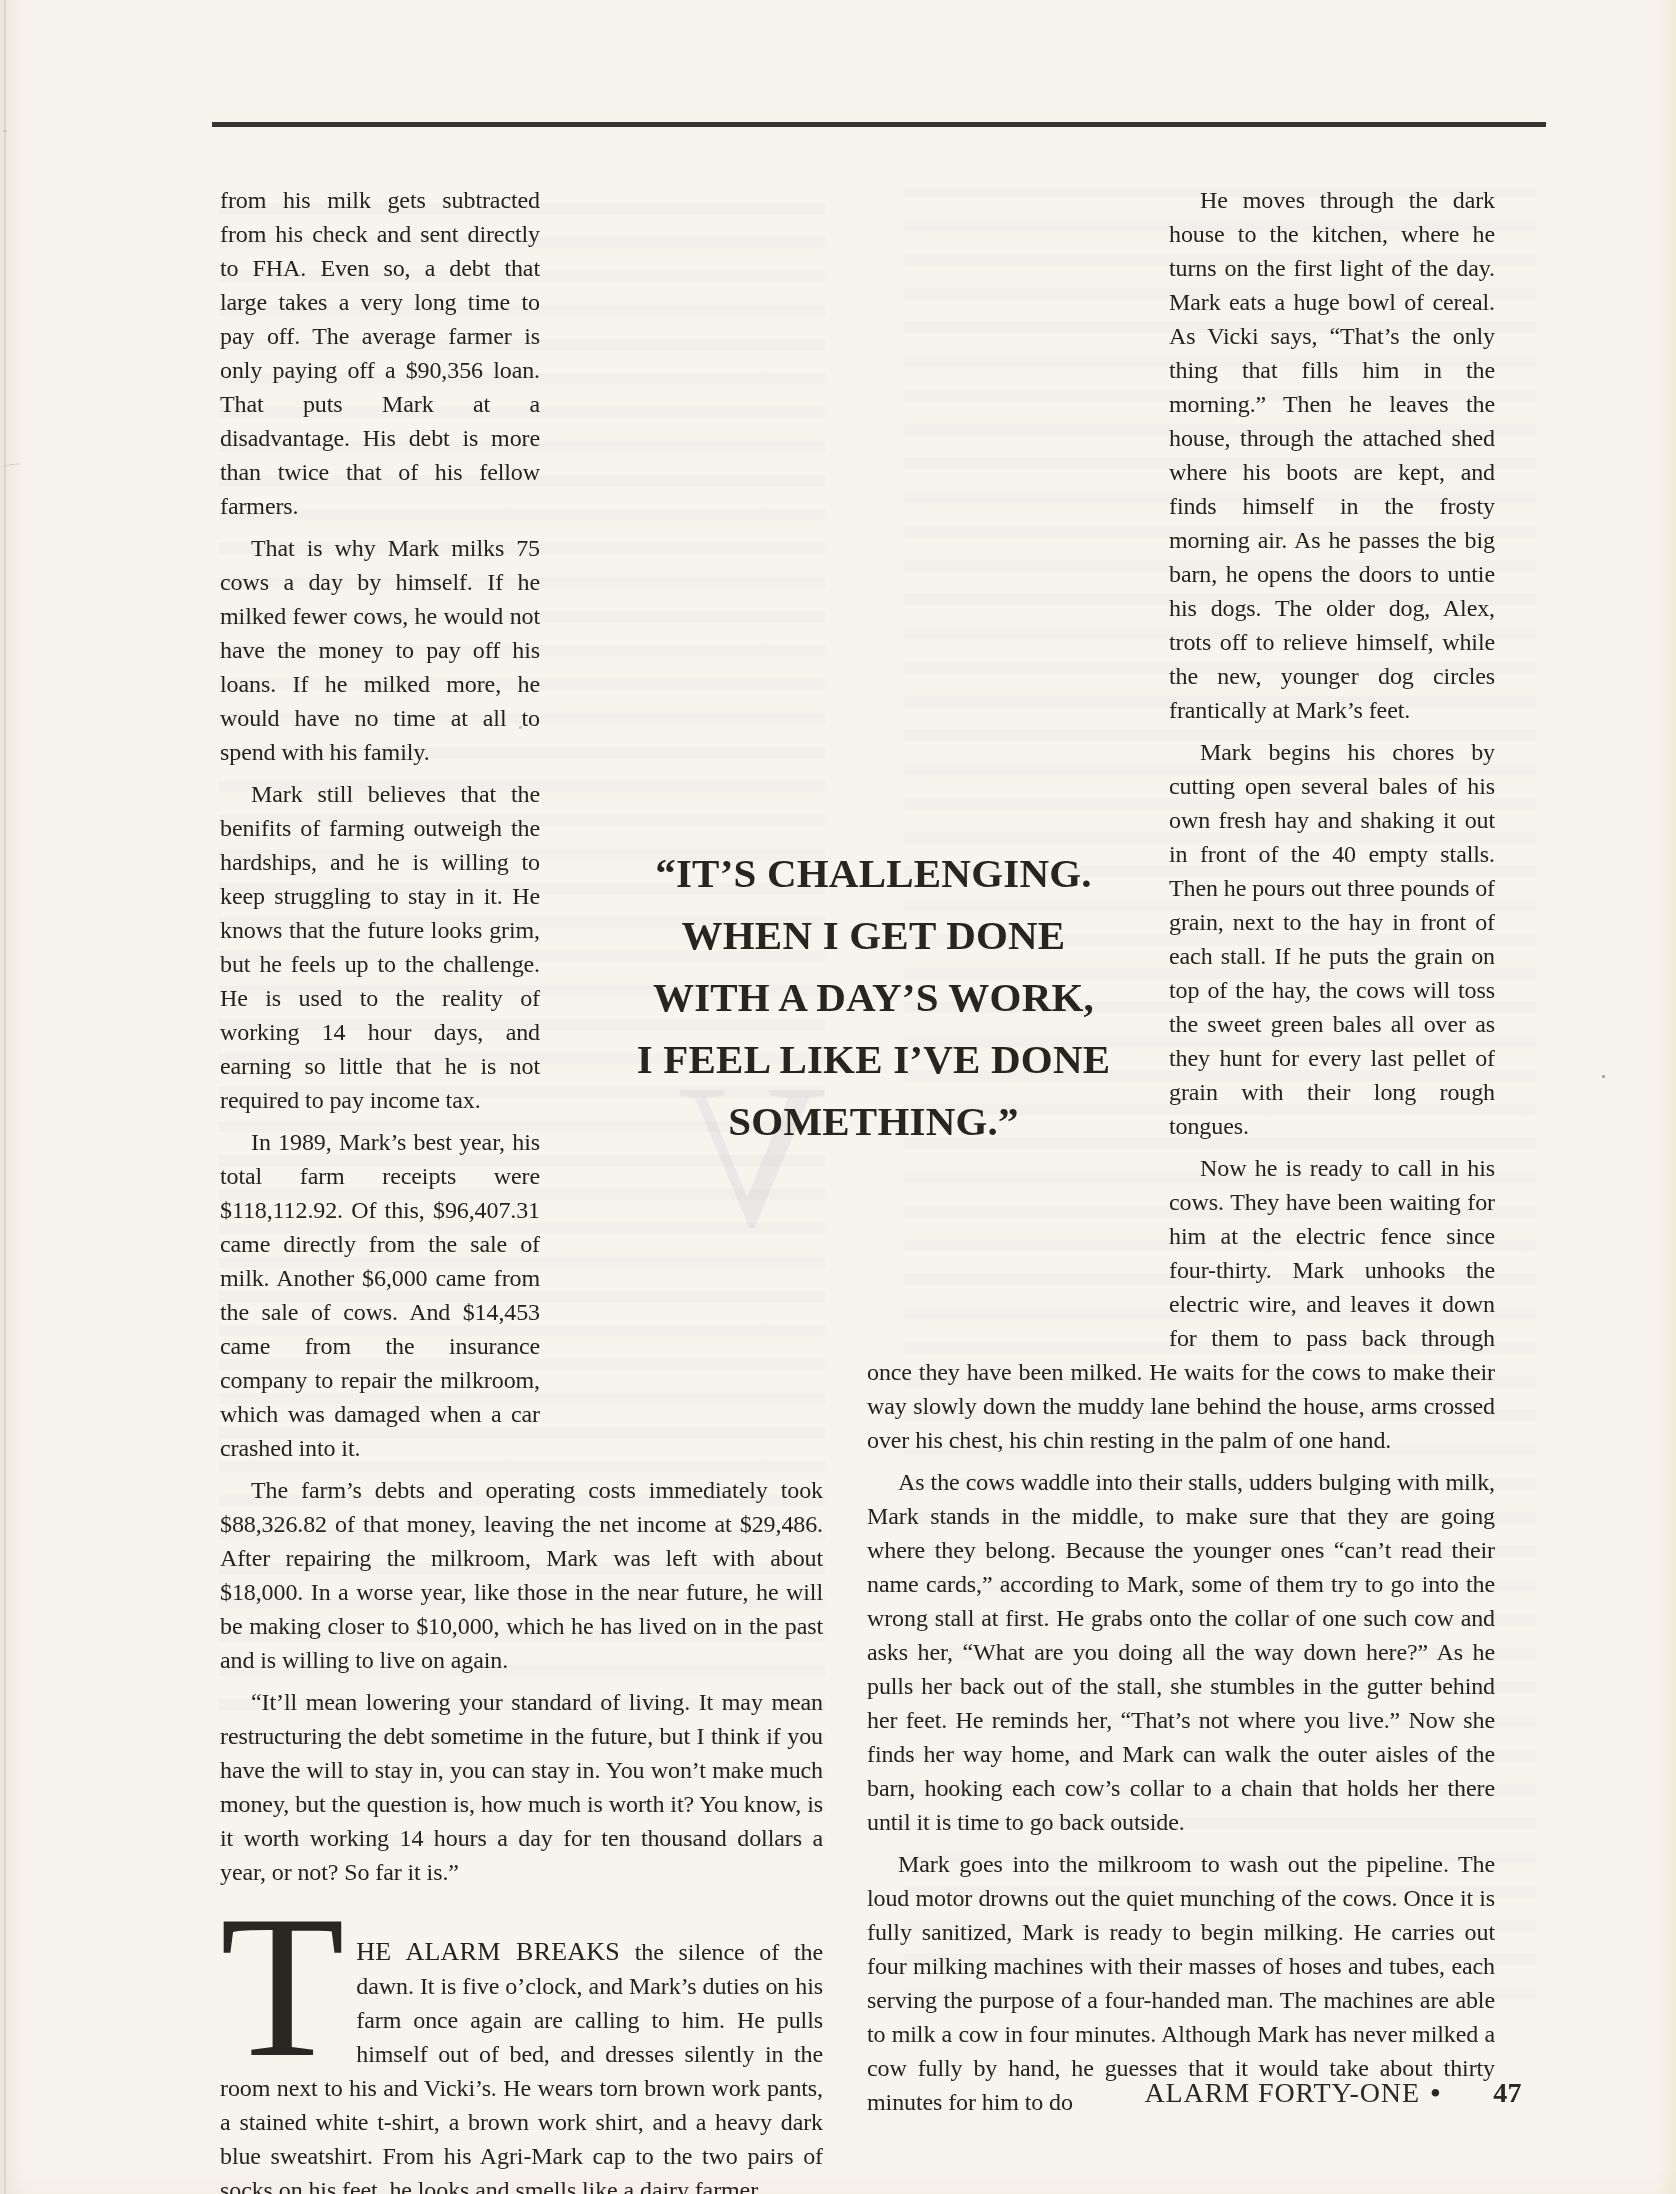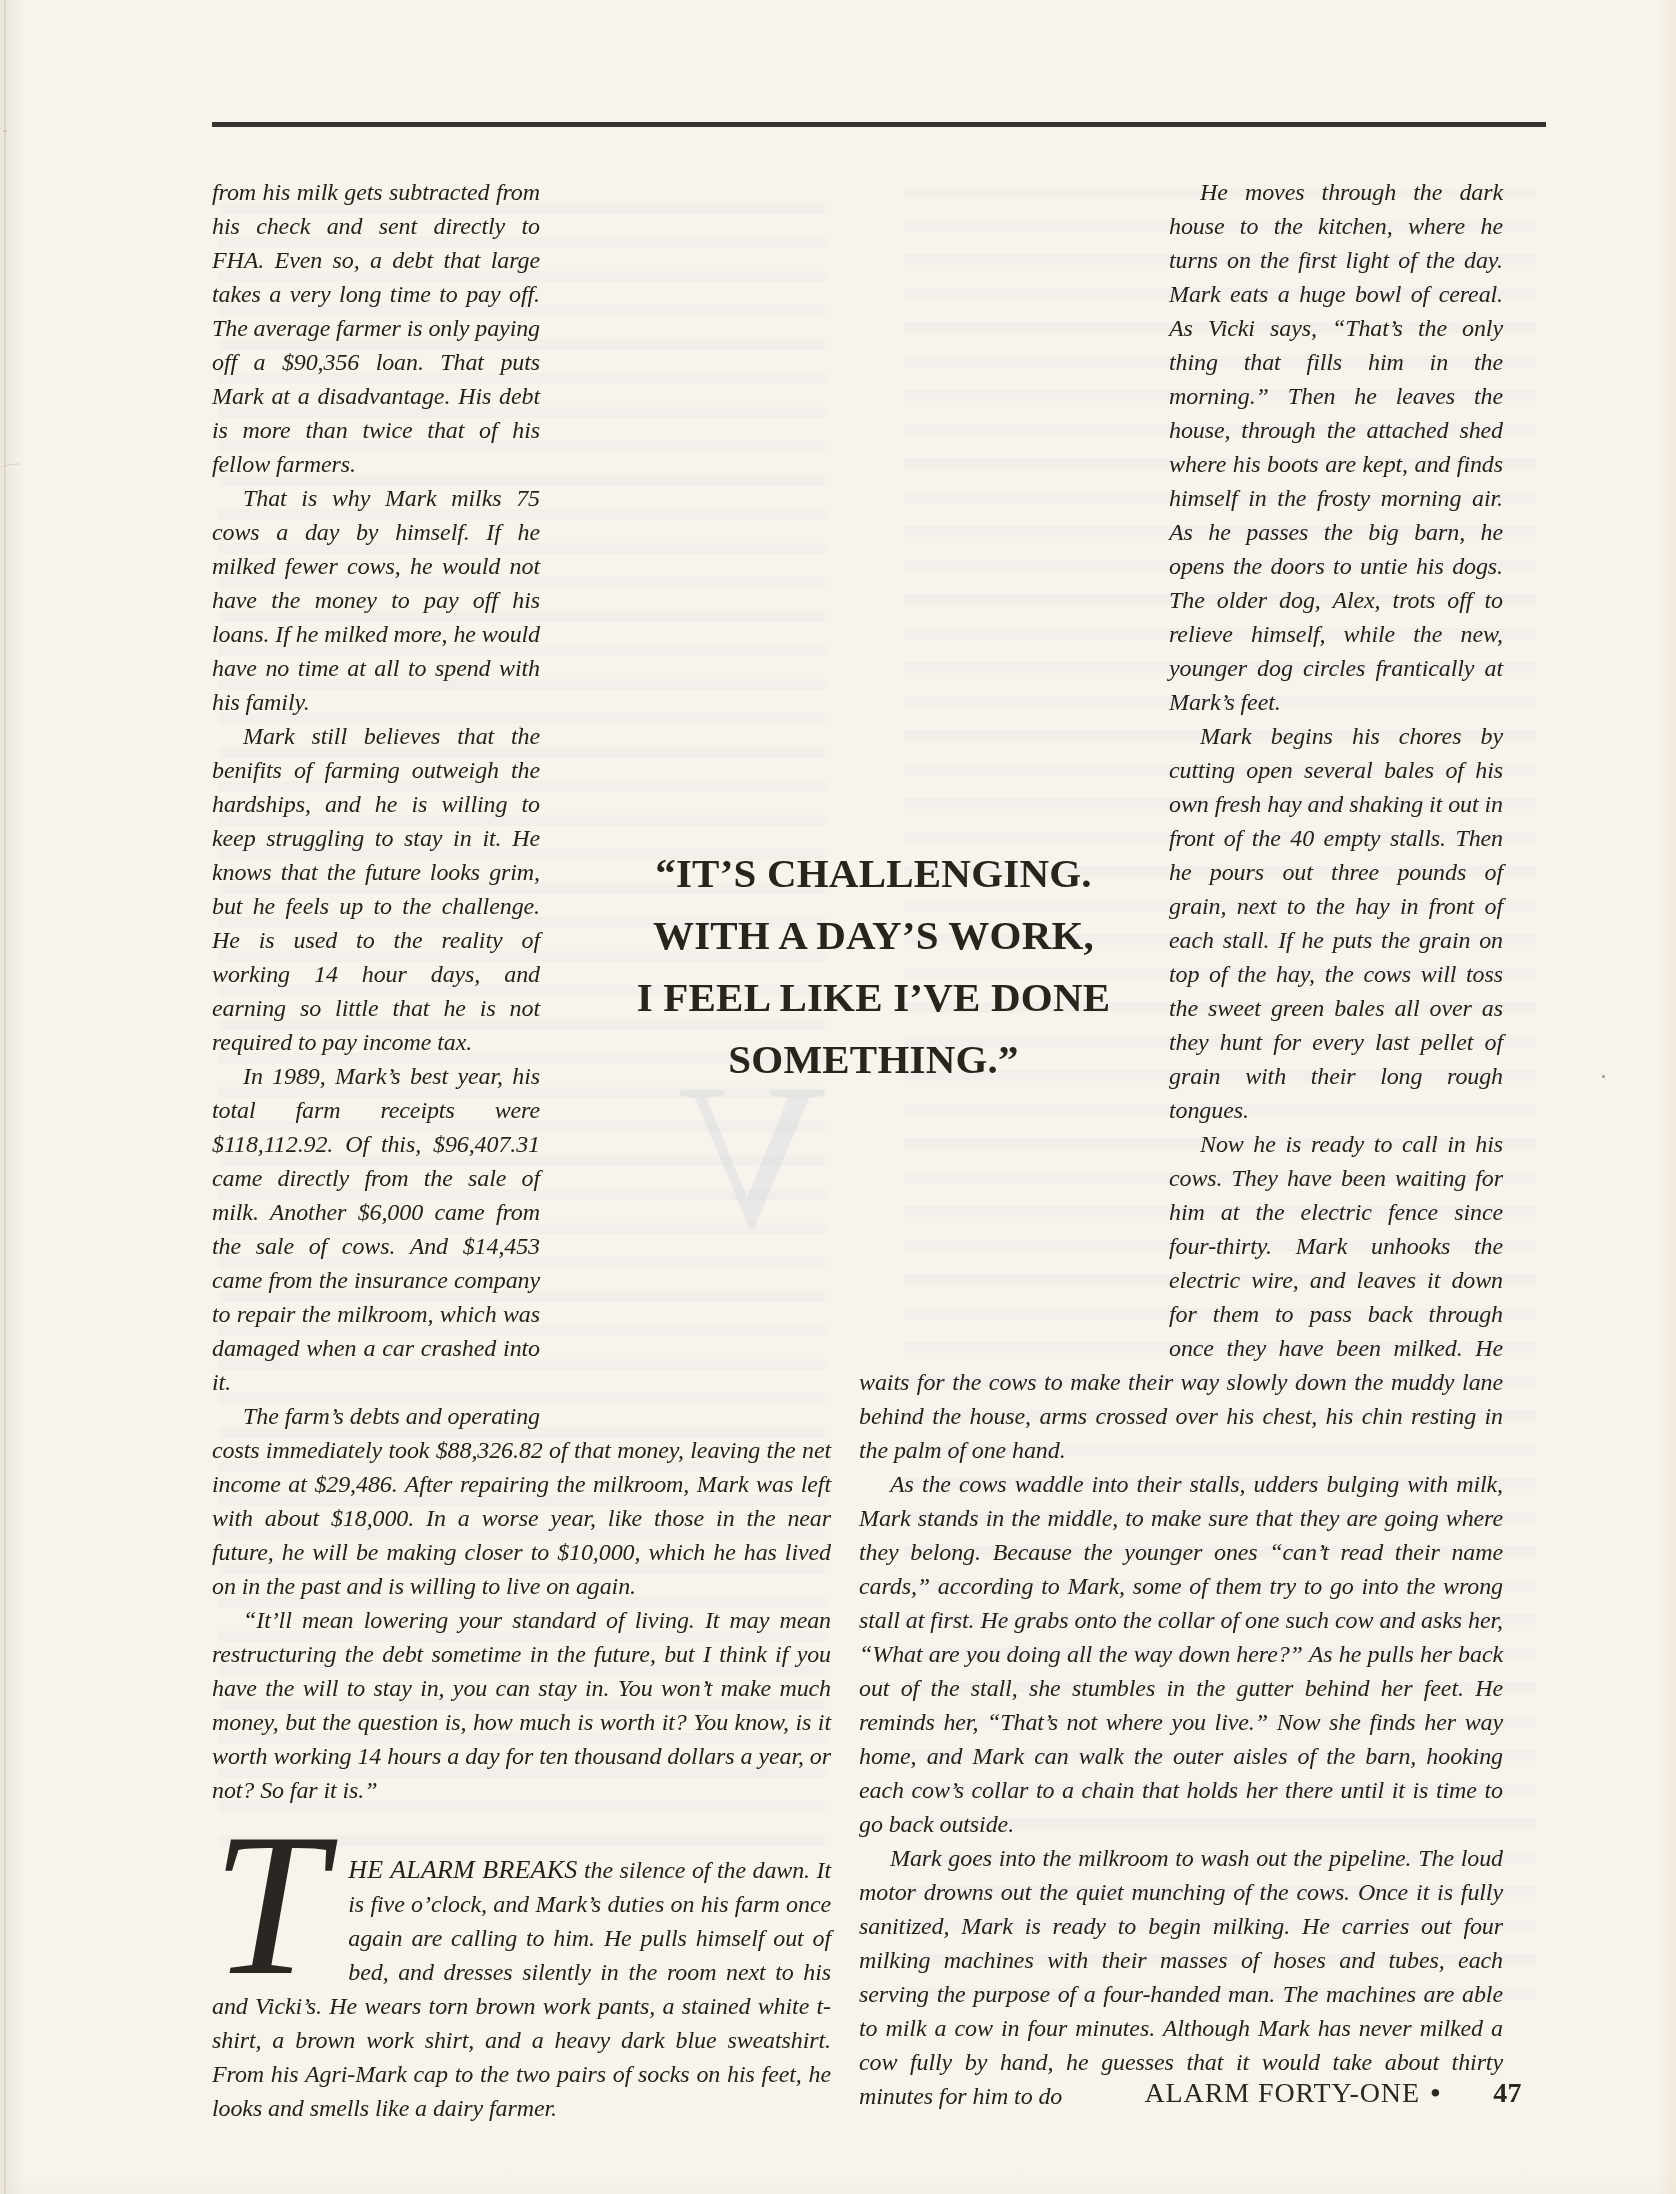--- a/index.html
+++ b/index.html
@@ -81,21 +81,21 @@
   .col {
     position: absolute;
     top: 175px;
     text-align: justify;
     font-size: 24px;
     line-height: 34px;
     letter-spacing: -0.1px;
   }
   .col-left  { left: 212px;  width: 619px; }
   .col-right { left: 859px; width: 644px; }
-  .body { margin: 0; text-indent: 31px; font-style: italic; }
+  .body { margin: 8px; text-indent: 31px; }
   .body.noindent { text-indent: 0; }
   
   .pq-spacer-left {
     float: right;
     width: 291px;
     height: 746px;
     margin-top: 508px;
   }
   .pq-spacer-right {
     float: left;
@@ -187,20 +187,21 @@
     <div class="pq-spacer-right"></div>
     <p class="body"><span>He moves through the dark house to the kitchen, where he turns on the first light of the day. Mark eats a huge bowl of cereal. As Vicki says, “That’s the only thing that fills him in the morning.” Then he leaves the house, through the attached shed where his boots are kept, and finds himself in the frosty morning air. As he passes the big barn, he opens the doors to untie his dogs. The older dog, Alex, trots off to relieve himself, while the new, younger dog circles frantically at Mark’s feet.</span></p>
     <p class="body"><span>Mark begins his chores by cutting open several bales of his own fresh hay and shaking it out in front of the 40 empty stalls. Then he pours out three pounds of grain, next to the hay in front of each stall. If he puts the grain on top of the hay, the cows will toss the sweet green bales all over as they hunt for every last pellet of grain with their long rough tongues.</span></p>
     <p class="body"><span>Now he is ready to call in his cows. They have been waiting for him at the electric fence since four-thirty. Mark unhooks the electric wire, and leaves it down for them to pass back through once they have been milked. He waits for the cows to make their way slowly down the muddy lane behind the house, arms crossed over his chest, his chin resting in the palm of one hand.</span></p>
     <p class="body"><span>As the cows waddle into their stalls, udders bulging with milk, Mark stands in the middle, to make sure that they are going where they belong. Because the younger ones “can’t read their name cards,” according to Mark, some of them try to go into the wrong stall at first. He grabs onto the collar of one such cow and asks her, “What are you doing all the way down here?” As he pulls her back out of the stall, she stumbles in the gutter behind her feet. He reminds her, “That’s not where you live.” Now she finds her way home, and Mark can walk the outer aisles of the barn, hooking each cow’s collar to a chain that holds her there until it is time to go back outside.</span></p>
     <p class="body"><span>Mark goes into the milkroom to wash out the pipeline. The loud motor drowns out the quiet munching of the cows. Once it is fully sanitized, Mark is ready to begin milking. He carries out four milking machines with their masses of hoses and tubes, each serving the purpose of a four-handed man. The machines are able to milk a cow in four minutes. Although Mark has never milked a cow fully by hand, he guesses that it would take about thirty minutes for him to do</span></p>
   </div>
 
   <div class="pull-quote">
     <div>“IT’S CHALLENGING.</div>
+    <div>WHEN I GET DONE</div>
     <div>WITH A DAY’S WORK,</div>
     <div>I FEEL LIKE I’VE DONE</div>
     <div>SOMETHING.”</div>
   </div>
 
   <div class="footer">
     <span>ALARM FORTY-ONE</span><span class="sep">•</span><span class="num">47</span>
   </div>
 
 </div>

